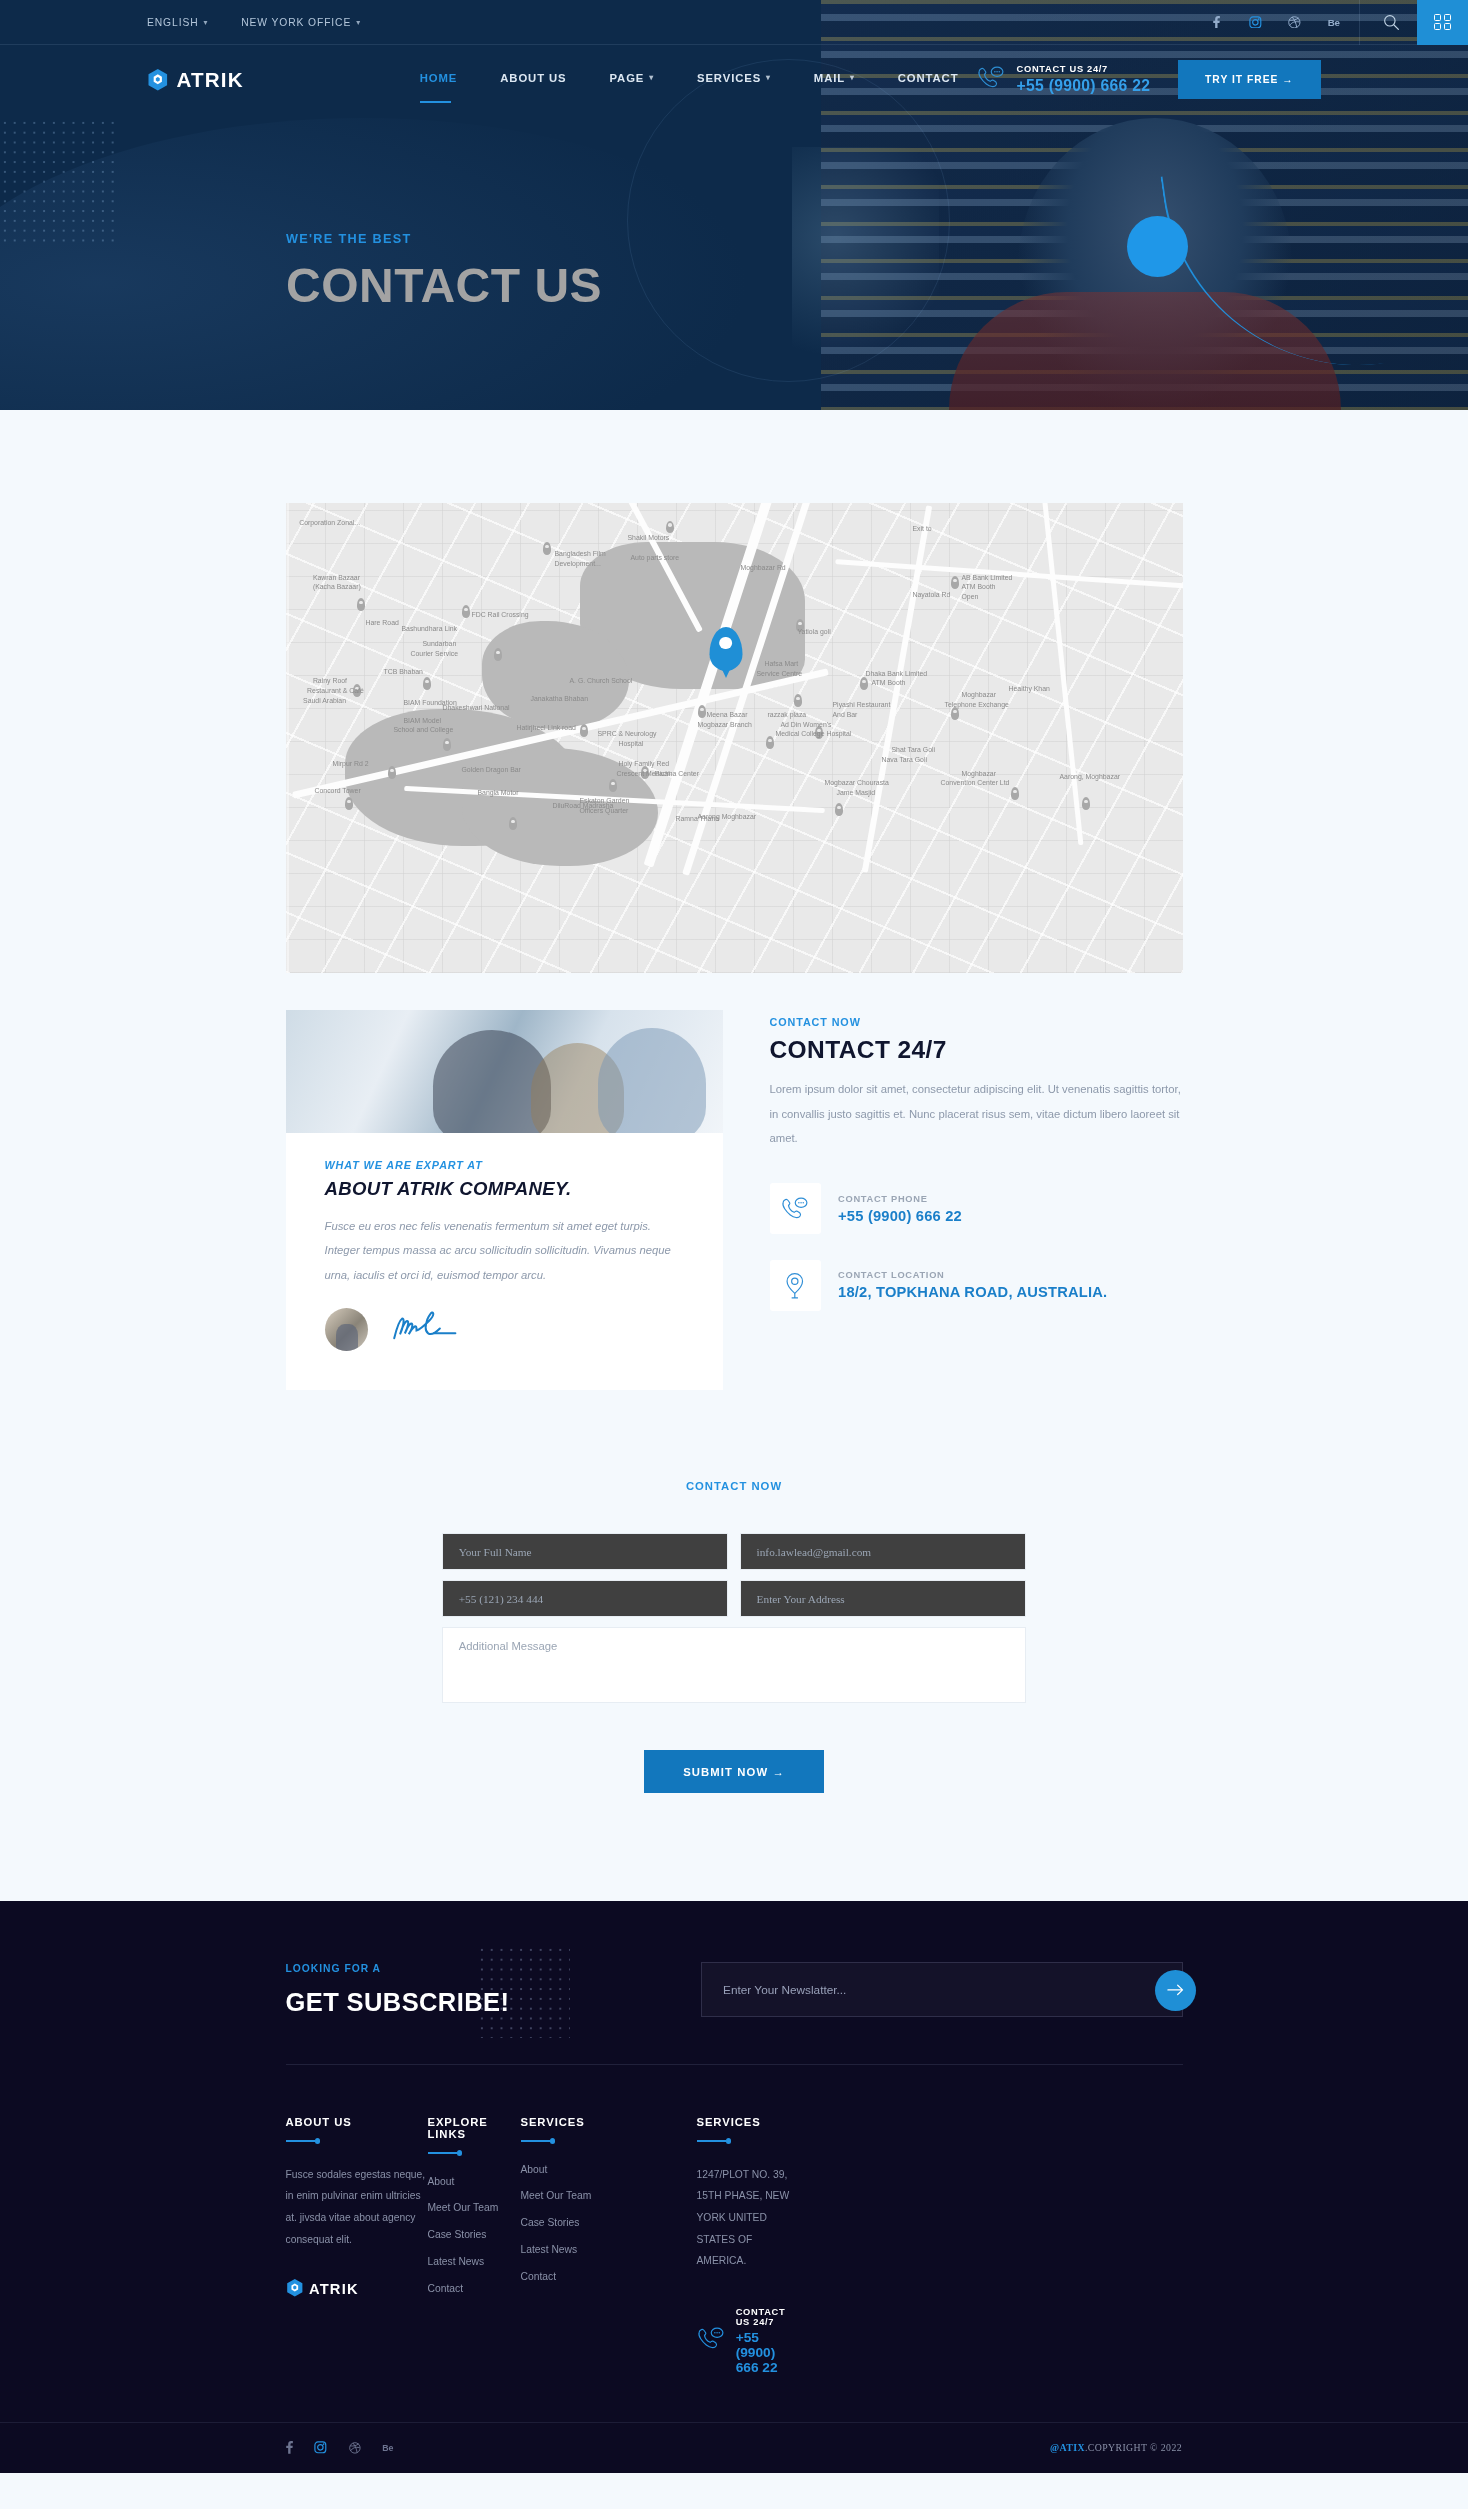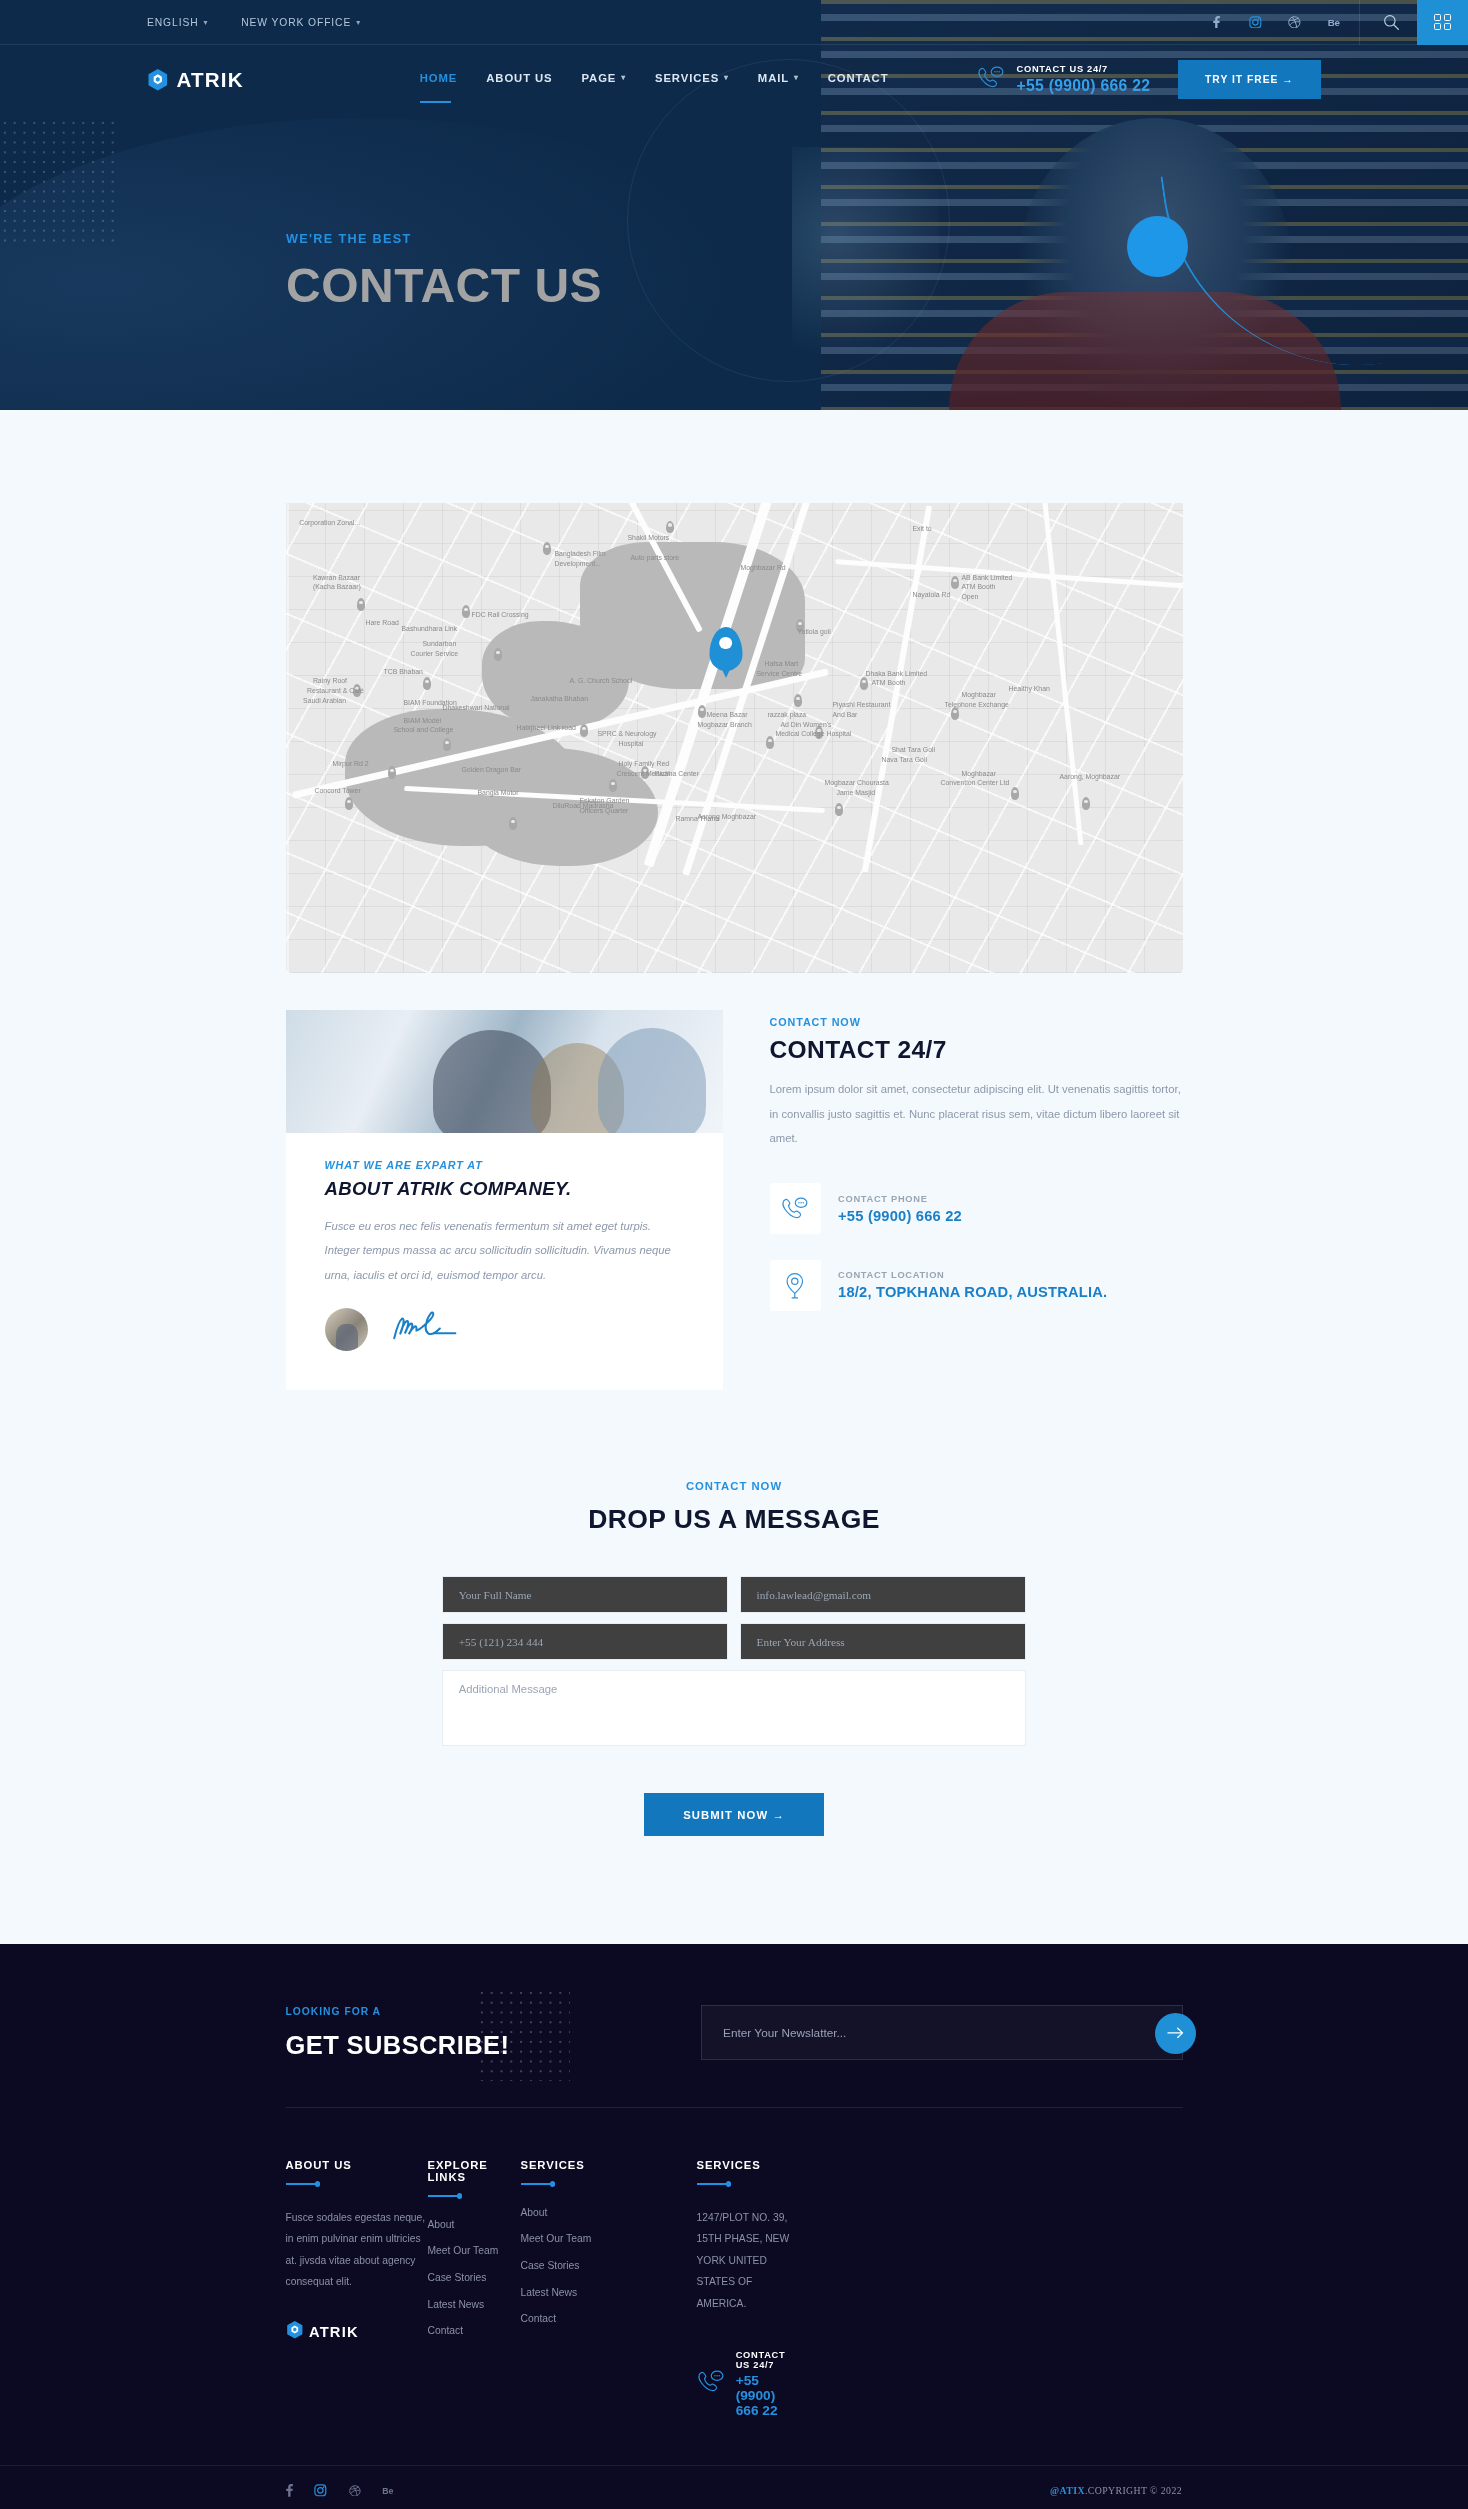--- a/index.html
+++ b/index.html
@@ -100,21 +100,21 @@
   .grid-glyph i { width: 6.9px; height: 6.9px; border: 1.6px solid #fff; border-radius: 1.5px; display:block; }
 
   
   .navbar {
     position: relative; z-index: 5; height: 69px;
     display: flex; align-items: center; padding: 0 147px;
   }
   .brand { display: flex; align-items: center; gap: 7.8px; cursor: pointer; }
   .brand-mark { width: 21.6px; height: 23.5px; position: relative; }
   .brand-name { color: #fff; font-size: 20.6px; font-weight: 700; letter-spacing: 1.2px; }
-  .mainnav { display: flex; gap: 29px; margin-left: 176px; align-items: center; }
+  .mainnav { display: flex; gap: 43px; margin-left: 176px; align-items: center; }
   .nav-item {
     color: #dce7f2; font-size: 11.3px; letter-spacing: 0.9px; font-weight: 600;
     display: flex; align-items: center; gap: 4.9px; cursor: pointer; position: relative;
     padding-bottom: 3.9px;
   }
   .nav-item.active { color: #2391e0; }
   .nav-underline {
     position: absolute; left: 0; bottom: -15.7px; width: 31px; height: 2px; background: #2391e0;
   }
   .header-right { margin-left: auto; display: flex; align-items: center; gap: 27.4px; }
@@ -608,21 +608,20 @@
                 <span class="ci-lbl" style="display:block">CONTACT LOCATION</span>
                 <span class="ci-val" style="display:block">18/2, TOPKHANA ROAD, AUSTRALIA.</span>
               </span>
             </div>
           </div>
         </div>
       </div>
 
       <div class="form-sec">
         <div class="form-kicker">CONTACT NOW</div>
-        <div class="form-title">DROP US A MESSAGE</div>
         <div class="form-grid">
           <input class="fld" placeholder="Your Full Name" style="">
           <input class="fld" placeholder="info.lawlead@gmail.com" style="">
           <input class="fld" placeholder="+55 (121) 234 444" style="">
           <input class="fld" placeholder="Enter Your Address" style="">
           <textarea class="fld-area" placeholder="Additional Message" style=""></textarea>
         </div>
         <button class="submit-btn">SUBMIT NOW  →</button>
       </div>
 

